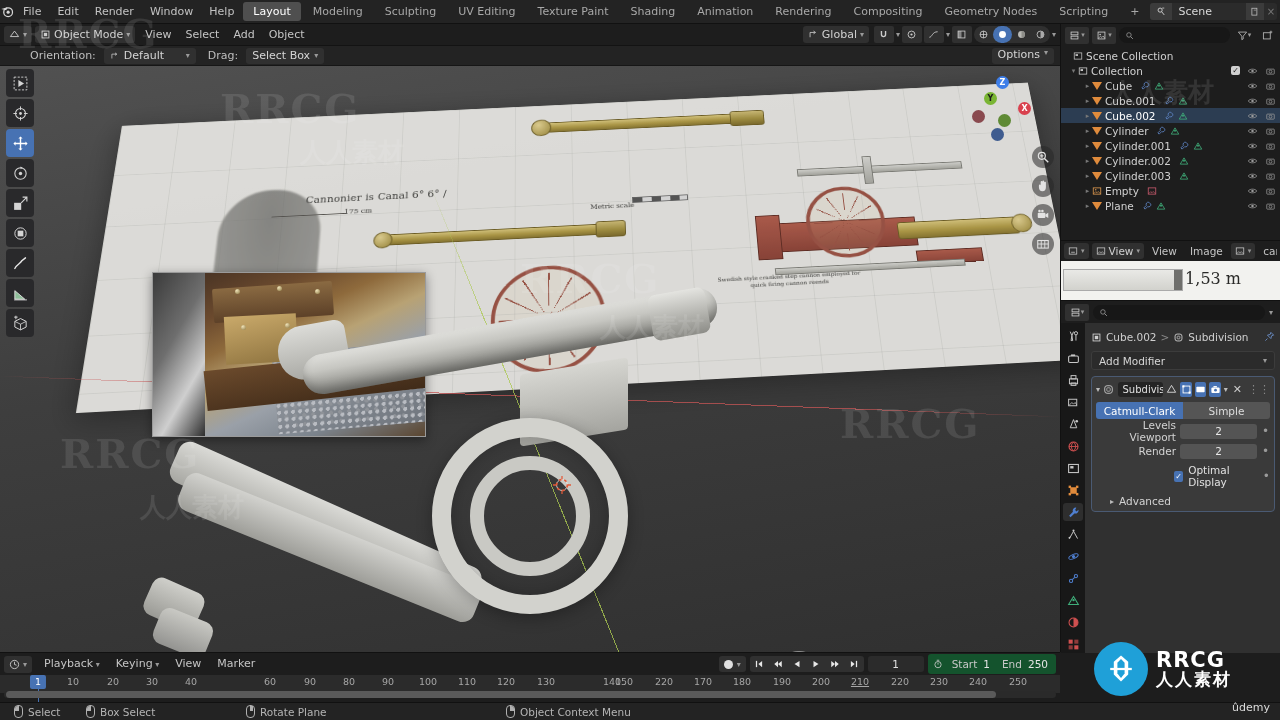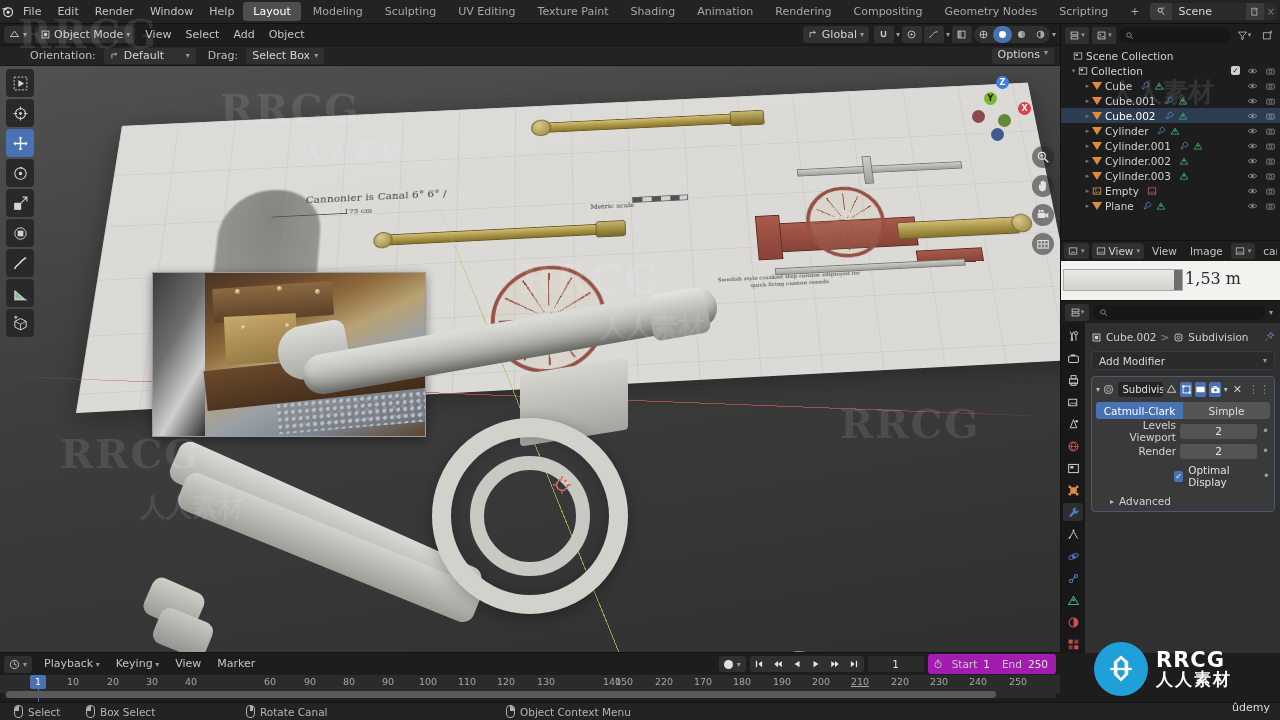--- a/index.html
+++ b/index.html
@@ -396,21 +396,21 @@
   .tl-header { height: 22px; display: flex; align-items: center; padding-left: 4px; gap: 2px; }
   .tl-menu { padding: 0 7px; color: #c5c5c5; font-size: 11px; height: 22px; line-height: 22px; }
   .tl-right { margin-left: auto; display: flex; align-items: center; gap: 4px; padding-right: 4px; }
   .rec-btn { height: 16px; background: #303030; border-radius: 3px; display:flex; align-items:center;
     gap: 4px; padding: 0 5px; }
   .rec-dot { width: 9px; height: 9px; border-radius: 50%; background: #e0e0e0; }
   .play-grp { display: flex; height: 16px; background: #303030; border-radius: 3px; overflow: hidden; }
   .play-b { width: 19px; height: 16px; display:flex; align-items:center; justify-content:center; color:#e8e8e8; }
   .frame-fld { height: 16px; background: #2b2b2b; border-radius: 3px; width: 56px;
     display:flex; align-items:center; justify-content:center; font-size: 10.5px; color: #e0e0e0; }
-  .se-grp { display: flex; height: 20px; background: #a21caf; border-radius: 3px; align-items: center; }
+  .se-grp { display: flex; height: 20px; background: #14532d; border-radius: 3px; align-items: center; }
   .se-ico { width: 20px; display:flex; align-items:center; justify-content:center; color:#ccc; }
   .se-lbl { font-size: 10.5px; color: #c8c8c8; padding: 0 4px; }
   .se-val { font-size: 10.5px; color: #e4e4e4; padding: 0 8px 0 2px; }
   .tl-ruler { position: absolute; left: 0; top: 22px; width: 1060px; height: 18px;
     background: #2b2b2b; }
   .tick { position: absolute; top: 1px; font-size: 9.5px; color: #a6a6a6; transform: translateX(-50%); }
   .playhead-box {
     position: absolute; top: 0px; height: 14px; padding: 0 5px; background: #4772b3;
     border-radius: 2px; color: #fff; font-size: 9.5px; line-height: 14px; transform: translateX(-50%);
   }
@@ -1449,21 +1449,21 @@
     <div class="st-item" style="width:160px;">
       <span class="mouse-sm">
           <i class="mouse-l"></i>
         </span>
       <span>Box Select</span>
     </div>
     <div class="st-item" style="width:260px;">
       <span class="mouse-sm">
           <i class="mouse-m"></i>
         </span>
-      <span>Rotate Canal</span>
+      <span>Rotate Plane</span>
     </div>
     <div class="st-item">
       <span class="mouse-sm">
           <i class="mouse-r"></i>
         </span>
       <span>Object Context Menu</span>
     </div>
   </div>
 
   <div class="logo-badge">

